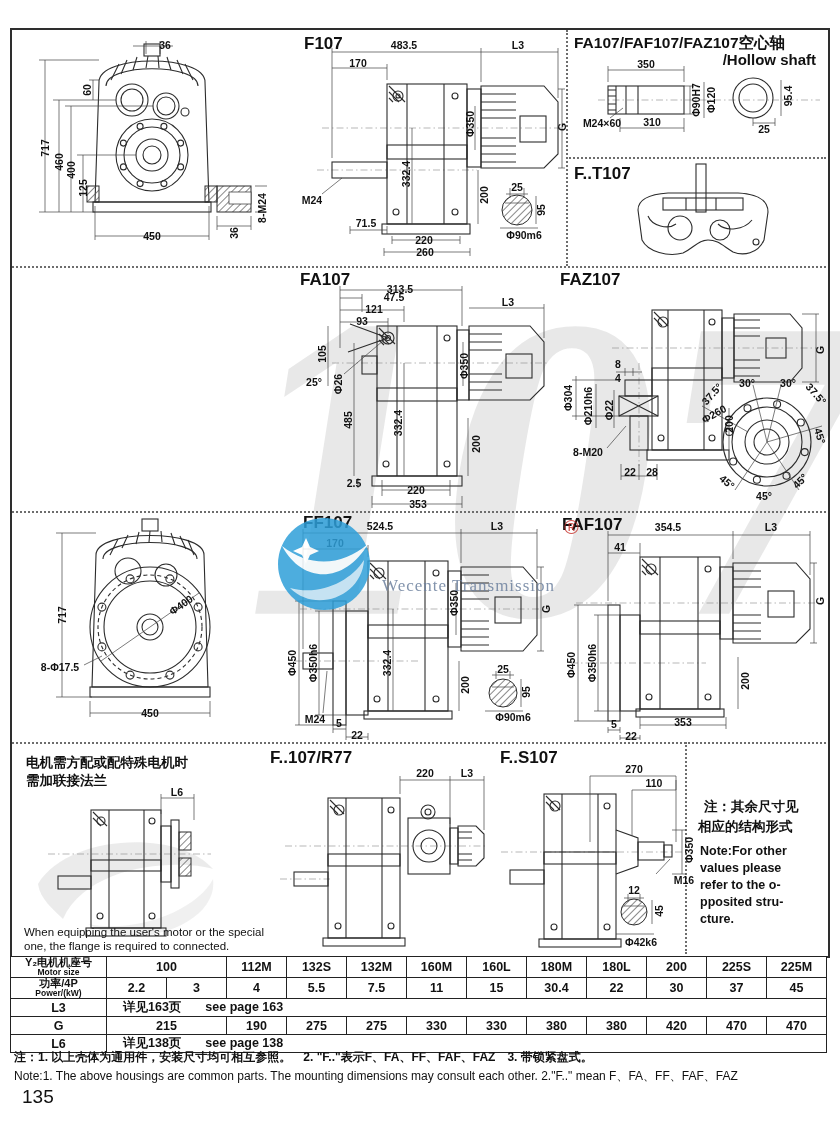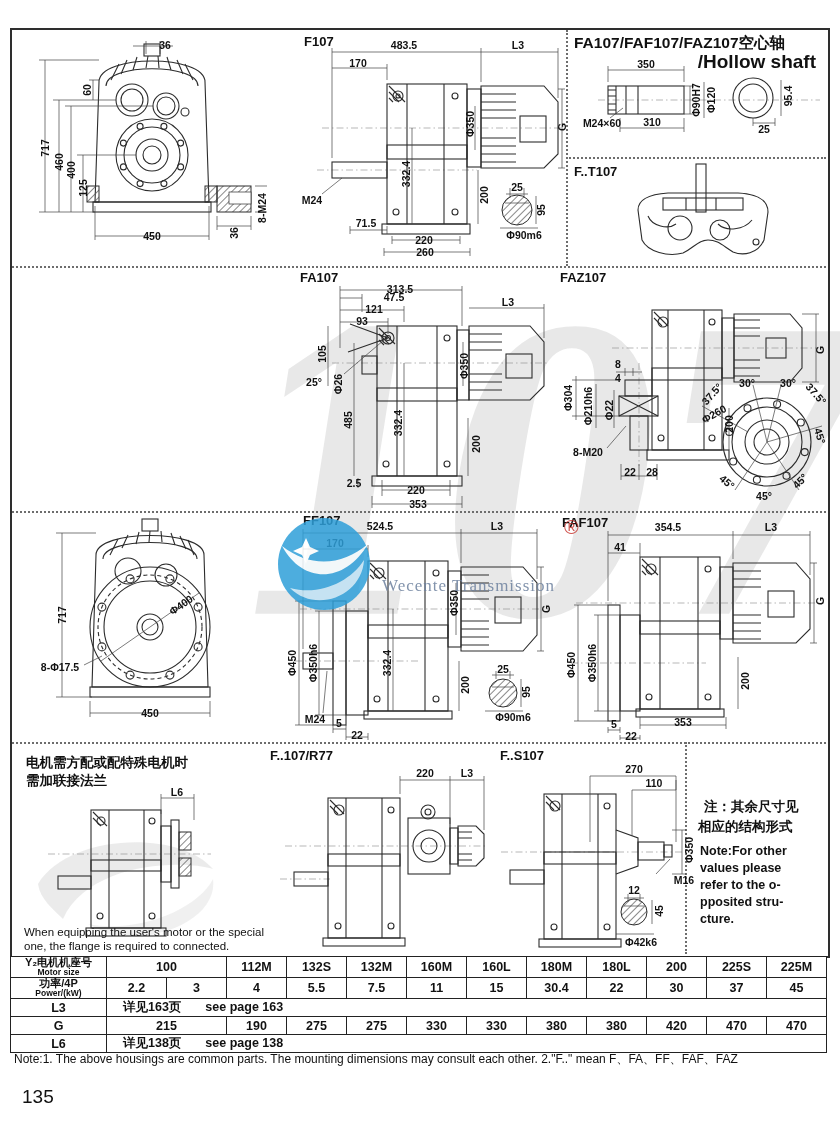--- a/index.html
+++ b/index.html
@@ -1,22 +1,22 @@
 <!DOCTYPE html>
 <html><head>
 <meta charset="utf-8">
 <style>
   html,body{margin:0;padding:0;}
   body{width:840px;height:1126px;position:relative;background:#fff;overflow:hidden;
        font-family:"Liberation Sans","DejaVu Sans",sans-serif;color:#111;}
   .frame{position:absolute;left:10px;top:28px;width:816px;height:926px;border:2px solid #2e2e2e;z-index:1;}
   .panel{position:absolute;z-index:2;}
-  .ptitle{position:absolute;font-weight:bold;font-size:13px;white-space:nowrap;z-index:3;}
+  .ptitle{position:absolute;font-weight:bold;font-size:17px;white-space:nowrap;z-index:3;}
   .ht1{position:absolute;font-weight:bold;font-size:15.5px;white-space:nowrap;}
-  .ht2{position:absolute;font-weight:bold;font-size:19px;white-space:nowrap;text-align:right;}
+  .ht2{position:absolute;font-weight:bold;font-size:15px;white-space:nowrap;text-align:right;}
   .dim{position:absolute;font-size:10.5px;font-weight:bold;white-space:nowrap;z-index:4;line-height:1;}
   .sep{position:absolute;z-index:1;}
   .dotted-h{border-top:2px dotted #6d6d6d;height:0;}
   .dotted-v{border-left:2px dotted #6d6d6d;width:0;}
   svg.draw{position:absolute;left:0;top:0;overflow:visible;}
   svg .a{stroke:#2c2c2c;fill:none;stroke-width:1.1;}
   svg .d{stroke:#444;fill:none;stroke-width:0.7;}
   svg .c{stroke:#888;fill:none;stroke-width:0.6;stroke-dasharray:7 3 1.5 3;}
   svg .h{fill:url(#hatch);stroke:#2c2c2c;stroke-width:1;}
   .wm{position:absolute;left:235px;top:265px;z-index:0;font-family:"DejaVu Serif","Liberation Serif",serif;
@@ -718,16 +718,17 @@
   <tr style="height:16px">
     <td>L6</td>
     <td colspan="12" class="refcell">
       <span>详见138页</span><span class="gap"></span><span>see page 138</span>
     </td>
   </tr>
 </tbody>
   </table>
 
 <div class="notes">
+  <div class="n-cn">注：1. 以上壳体为通用件，安装尺寸均可相互参照。　2. "F.."表示F、FA、FF、FAF、FAZ　3. 带锁紧盘式。</div>
   <div class="n-en">Note:1. The above housings are common parts. The mounting dimensions may consult each other.  2."F.." mean F、FA、FF、FAF、FAZ</div>
 </div>
 
 <div class="pagenum">135</div>
 
 </body></html>

